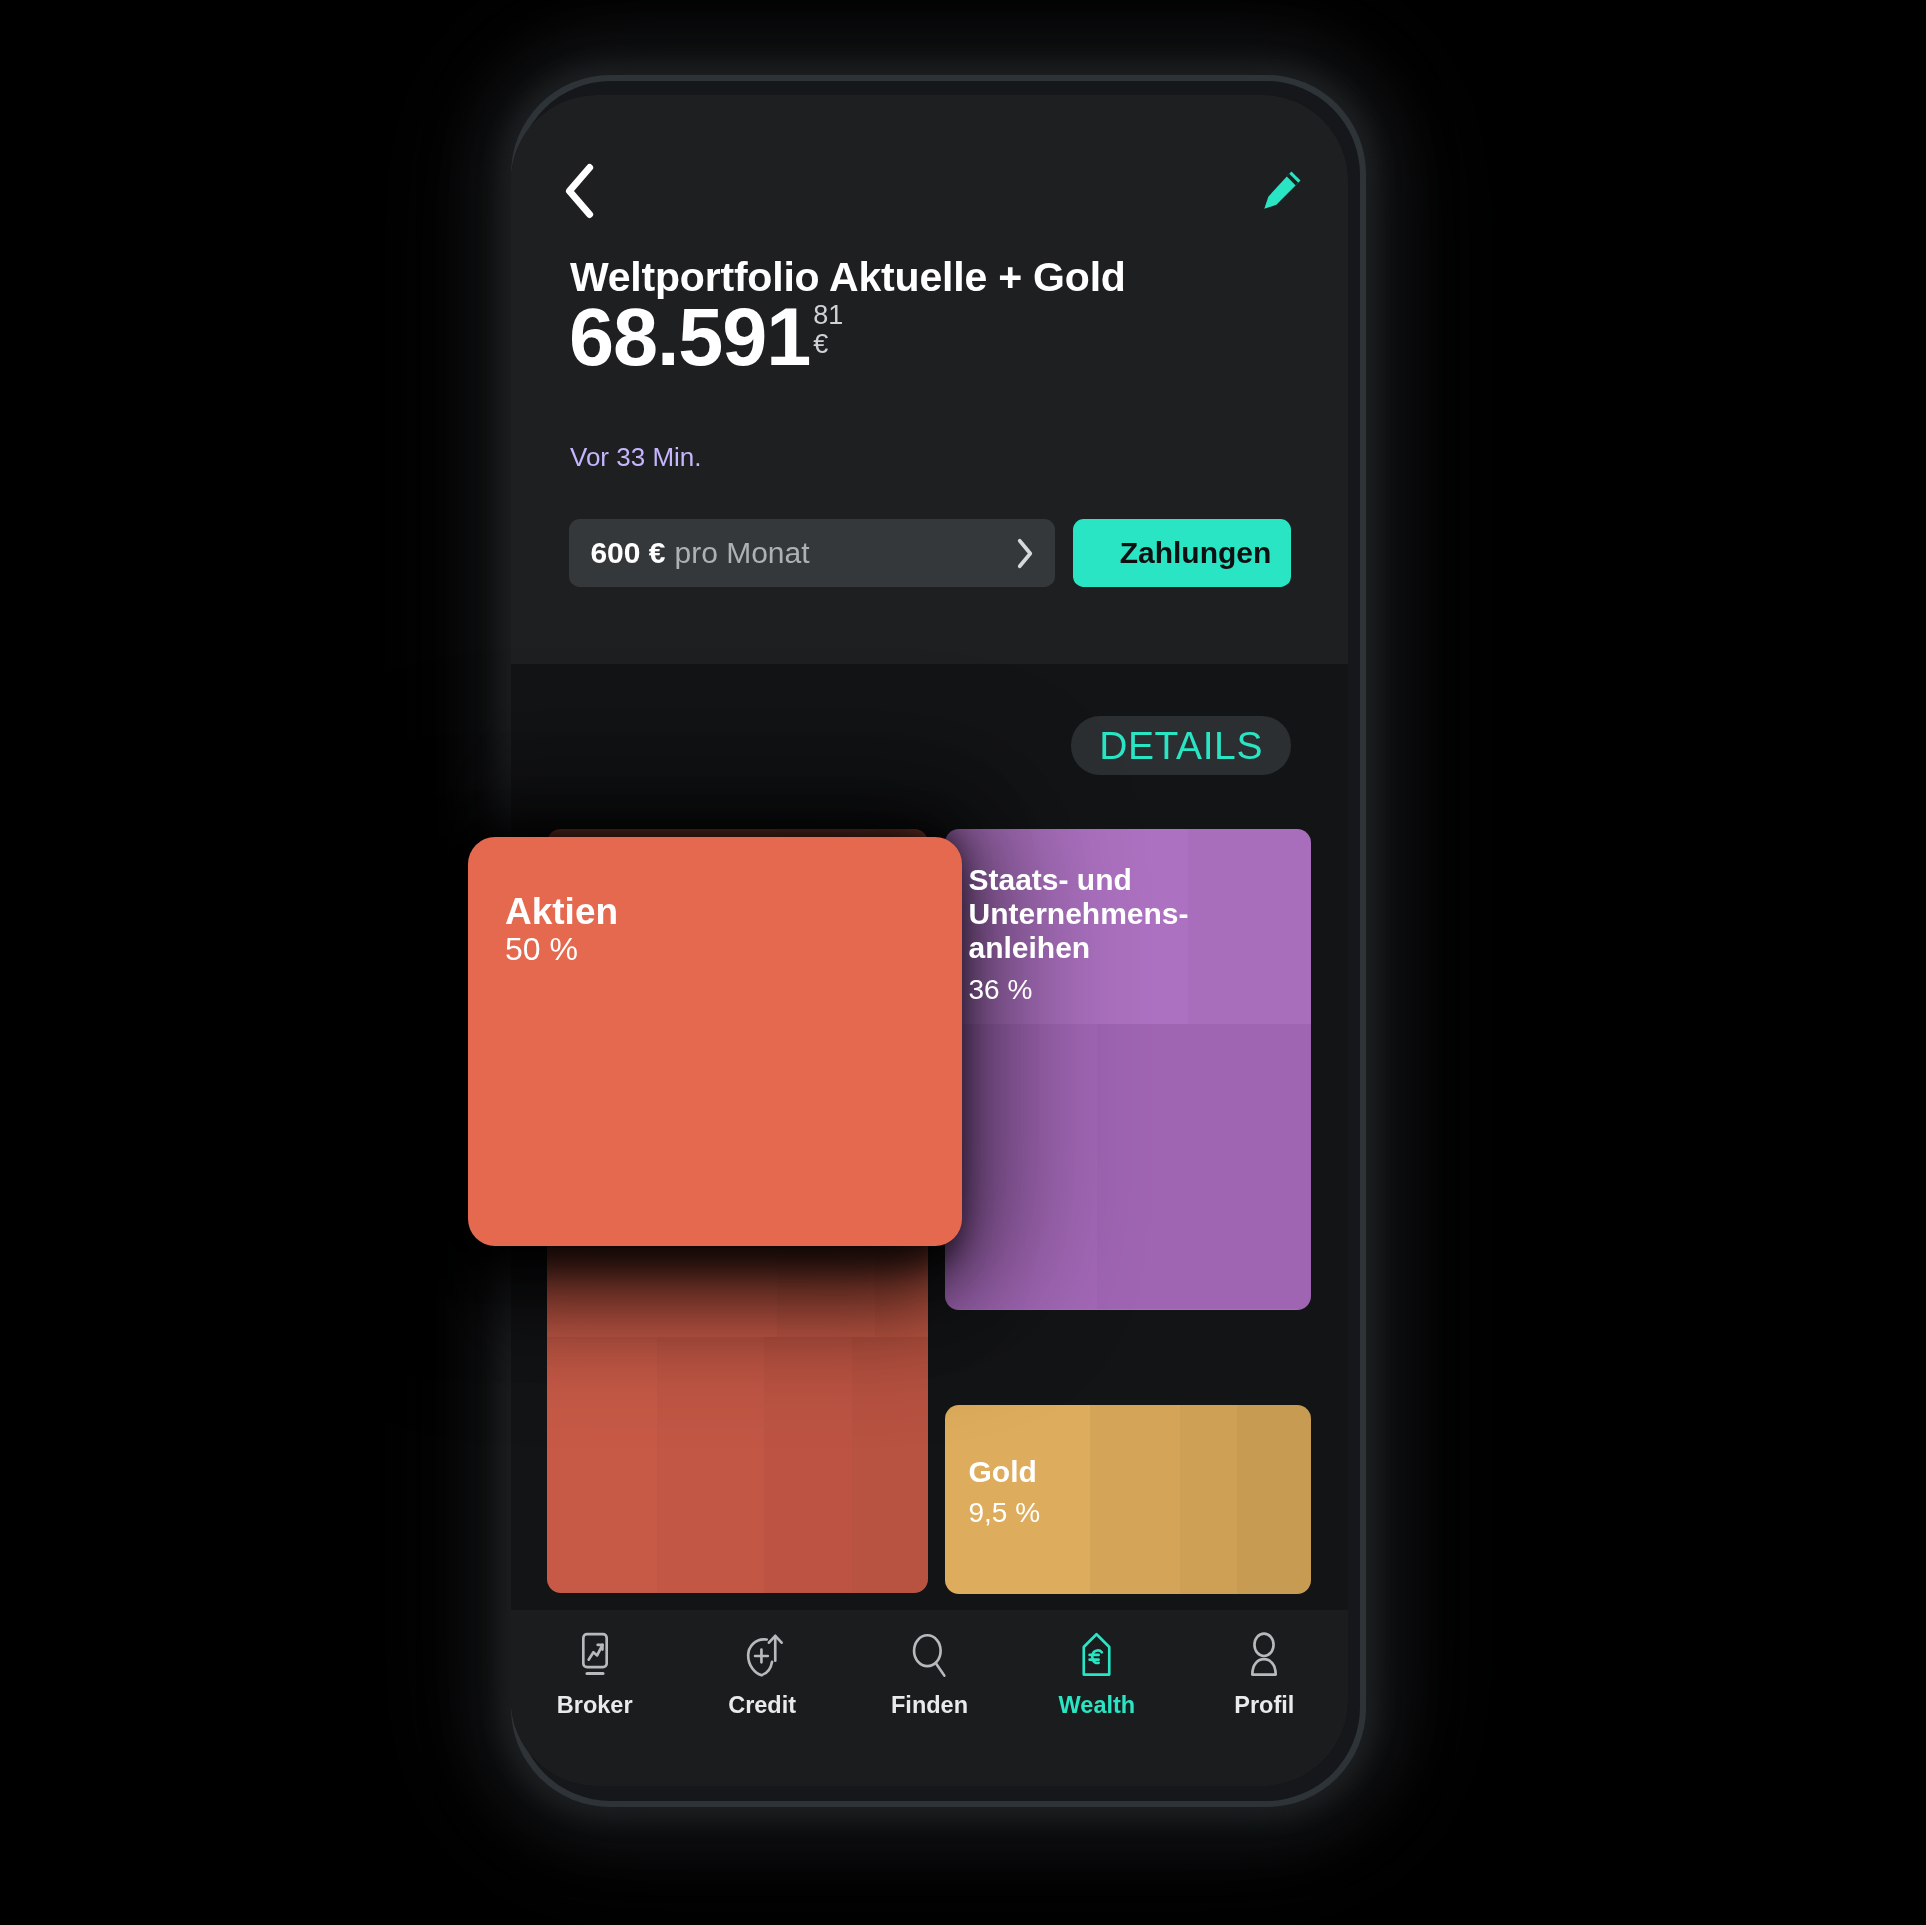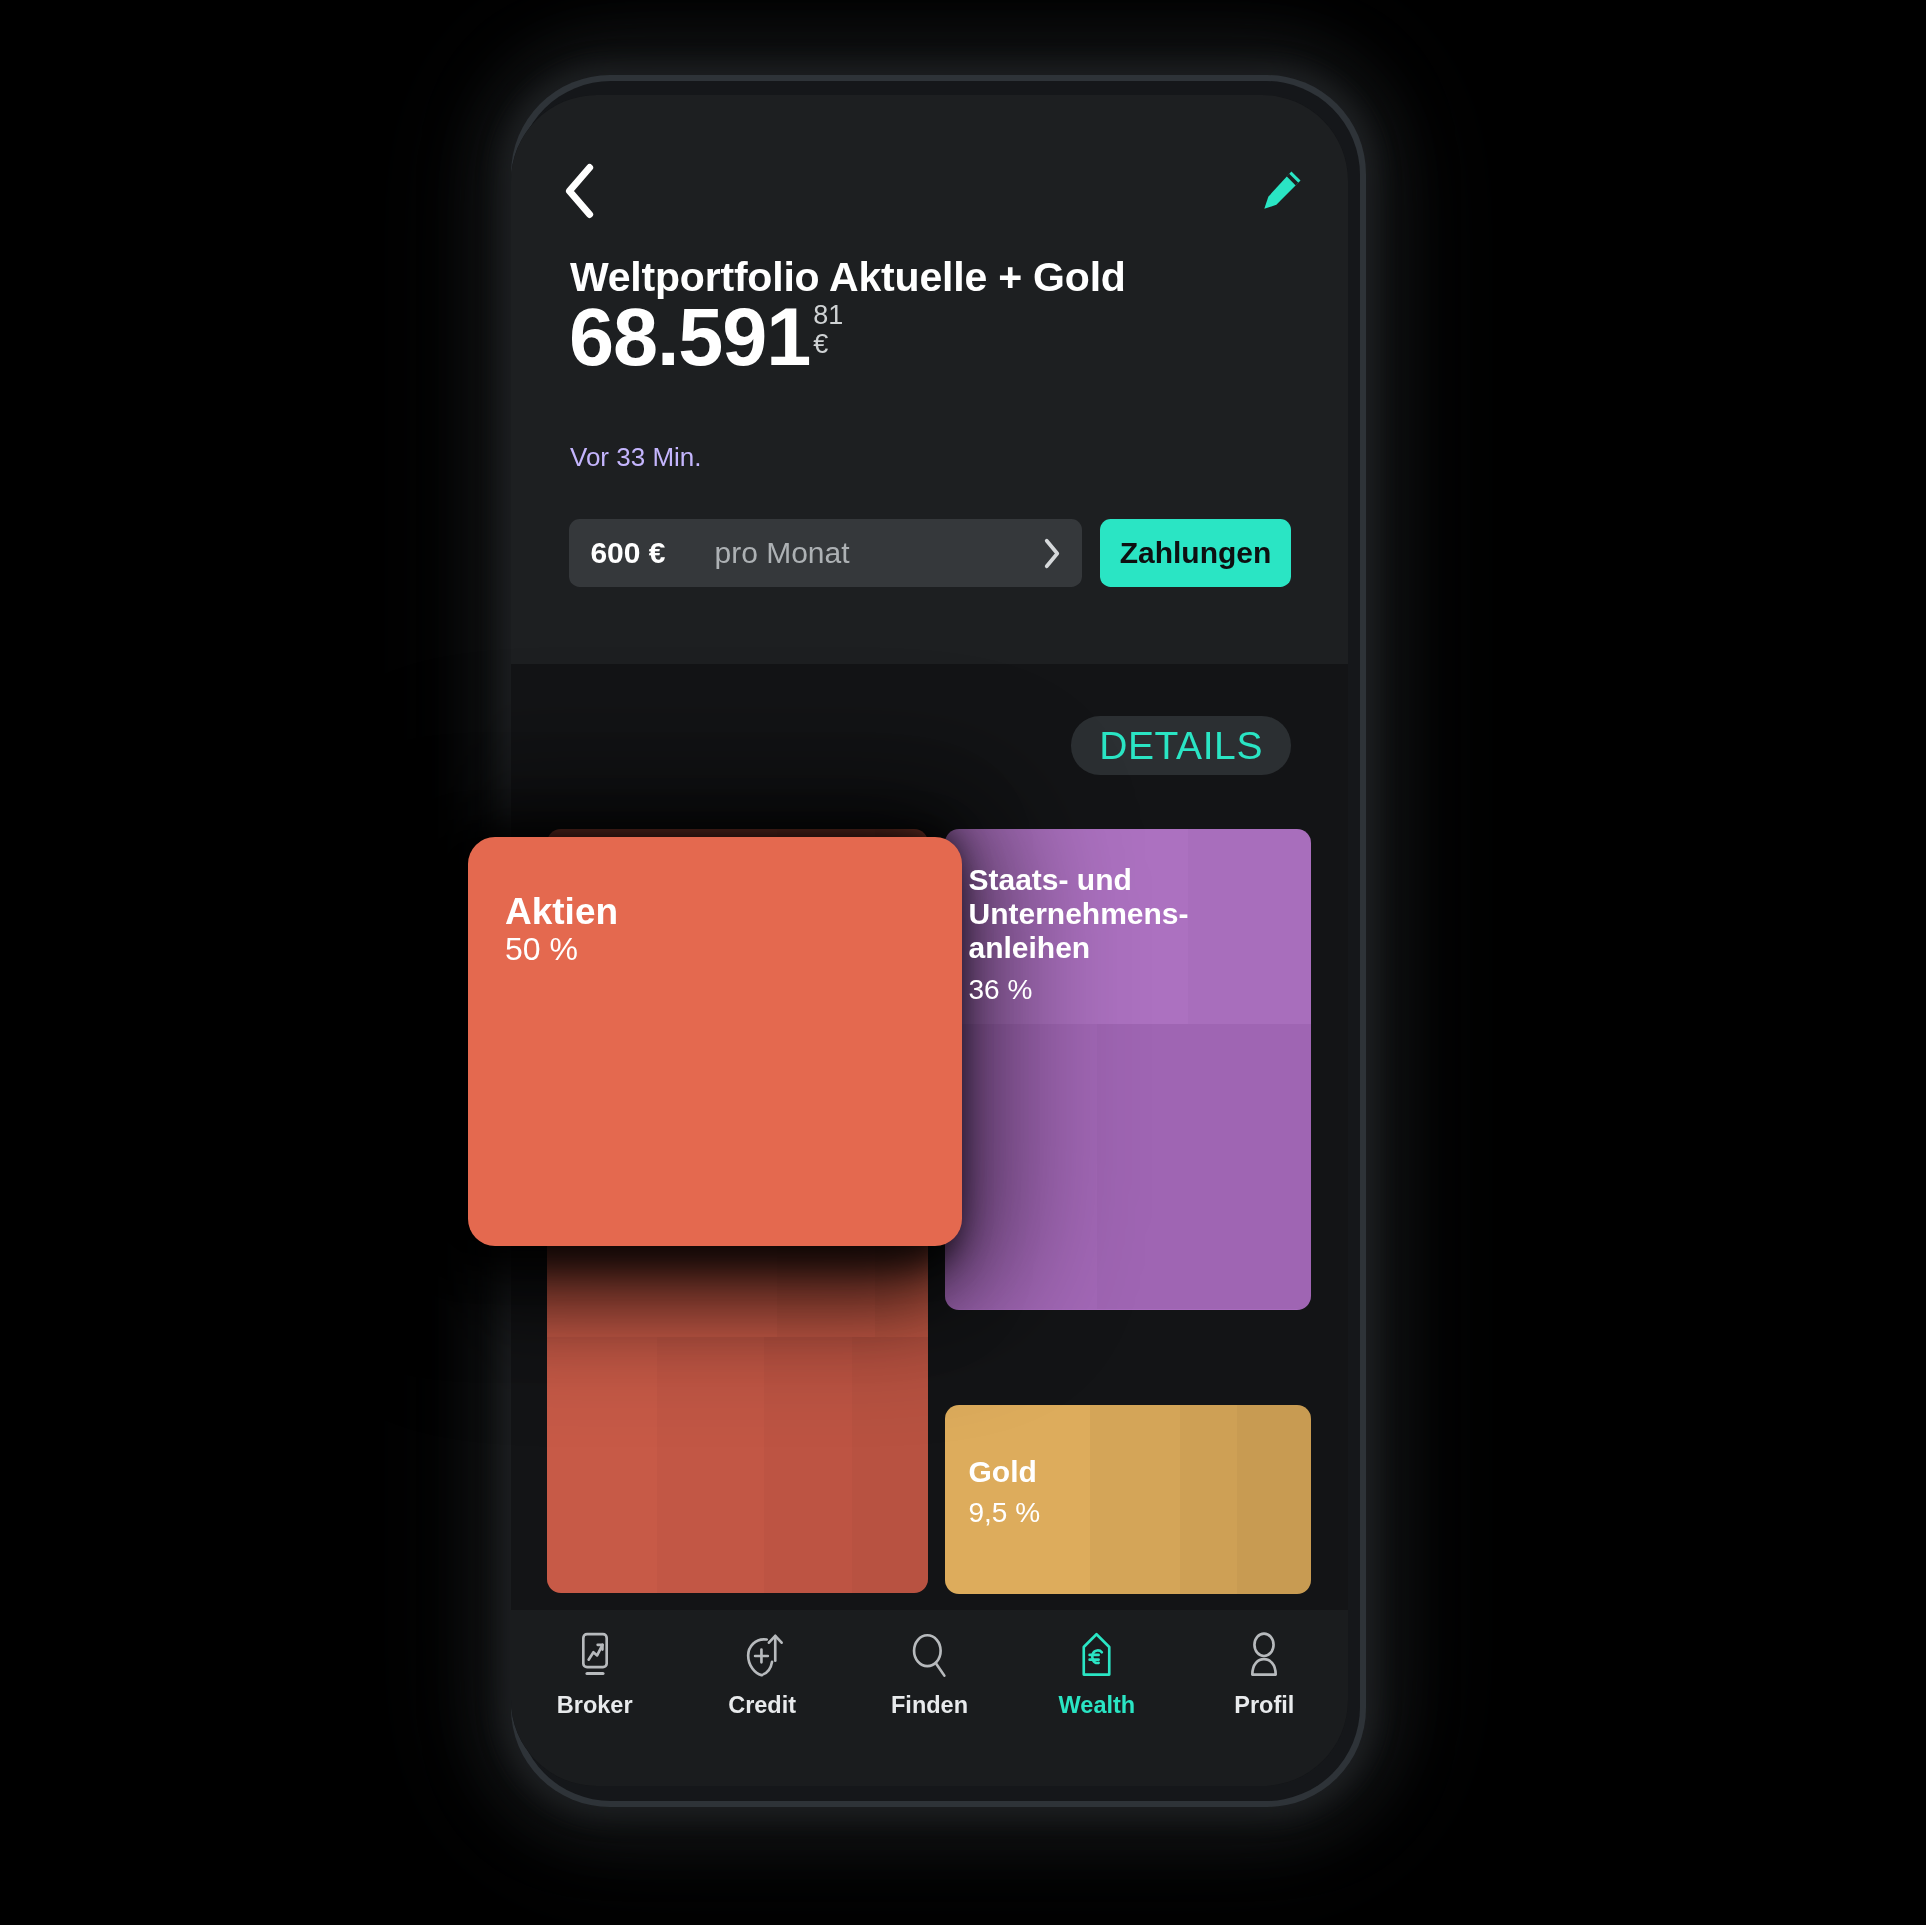--- a/index.html
+++ b/index.html
@@ -138,21 +138,20 @@
   }
   .plan-pill {
     flex: 1;
     background: #35383b;
     border-radius: 10.7px;
     display: flex;
     align-items: center;
     padding: 0 23.5px 0 21.4px;
     cursor: pointer;
     position: relative;
-    gap: 40px;
   }
   .plan-amount {
     font-size: 30px;
     font-weight: 700;
     color: #ffffff;
   }
   .plan-period {
     font-size: 30px;
     font-weight: 400;
     color: #adb1b4;
@@ -164,20 +163,21 @@
     display: flex; align-items:center;
   }
   .payments-btn {
     width: 191px;
     background: #2ae5c4;
     border-radius: 10.7px;
     display: flex;
     align-items: center;
     justify-content: center;
     cursor: pointer;
+    padding-left: 27px;
   }
   .payments-btn span {
     font-size: 30px;
     font-weight: 700;
     color: #0e1011;
   }
 
   
   .weight-header {
     position: absolute;

